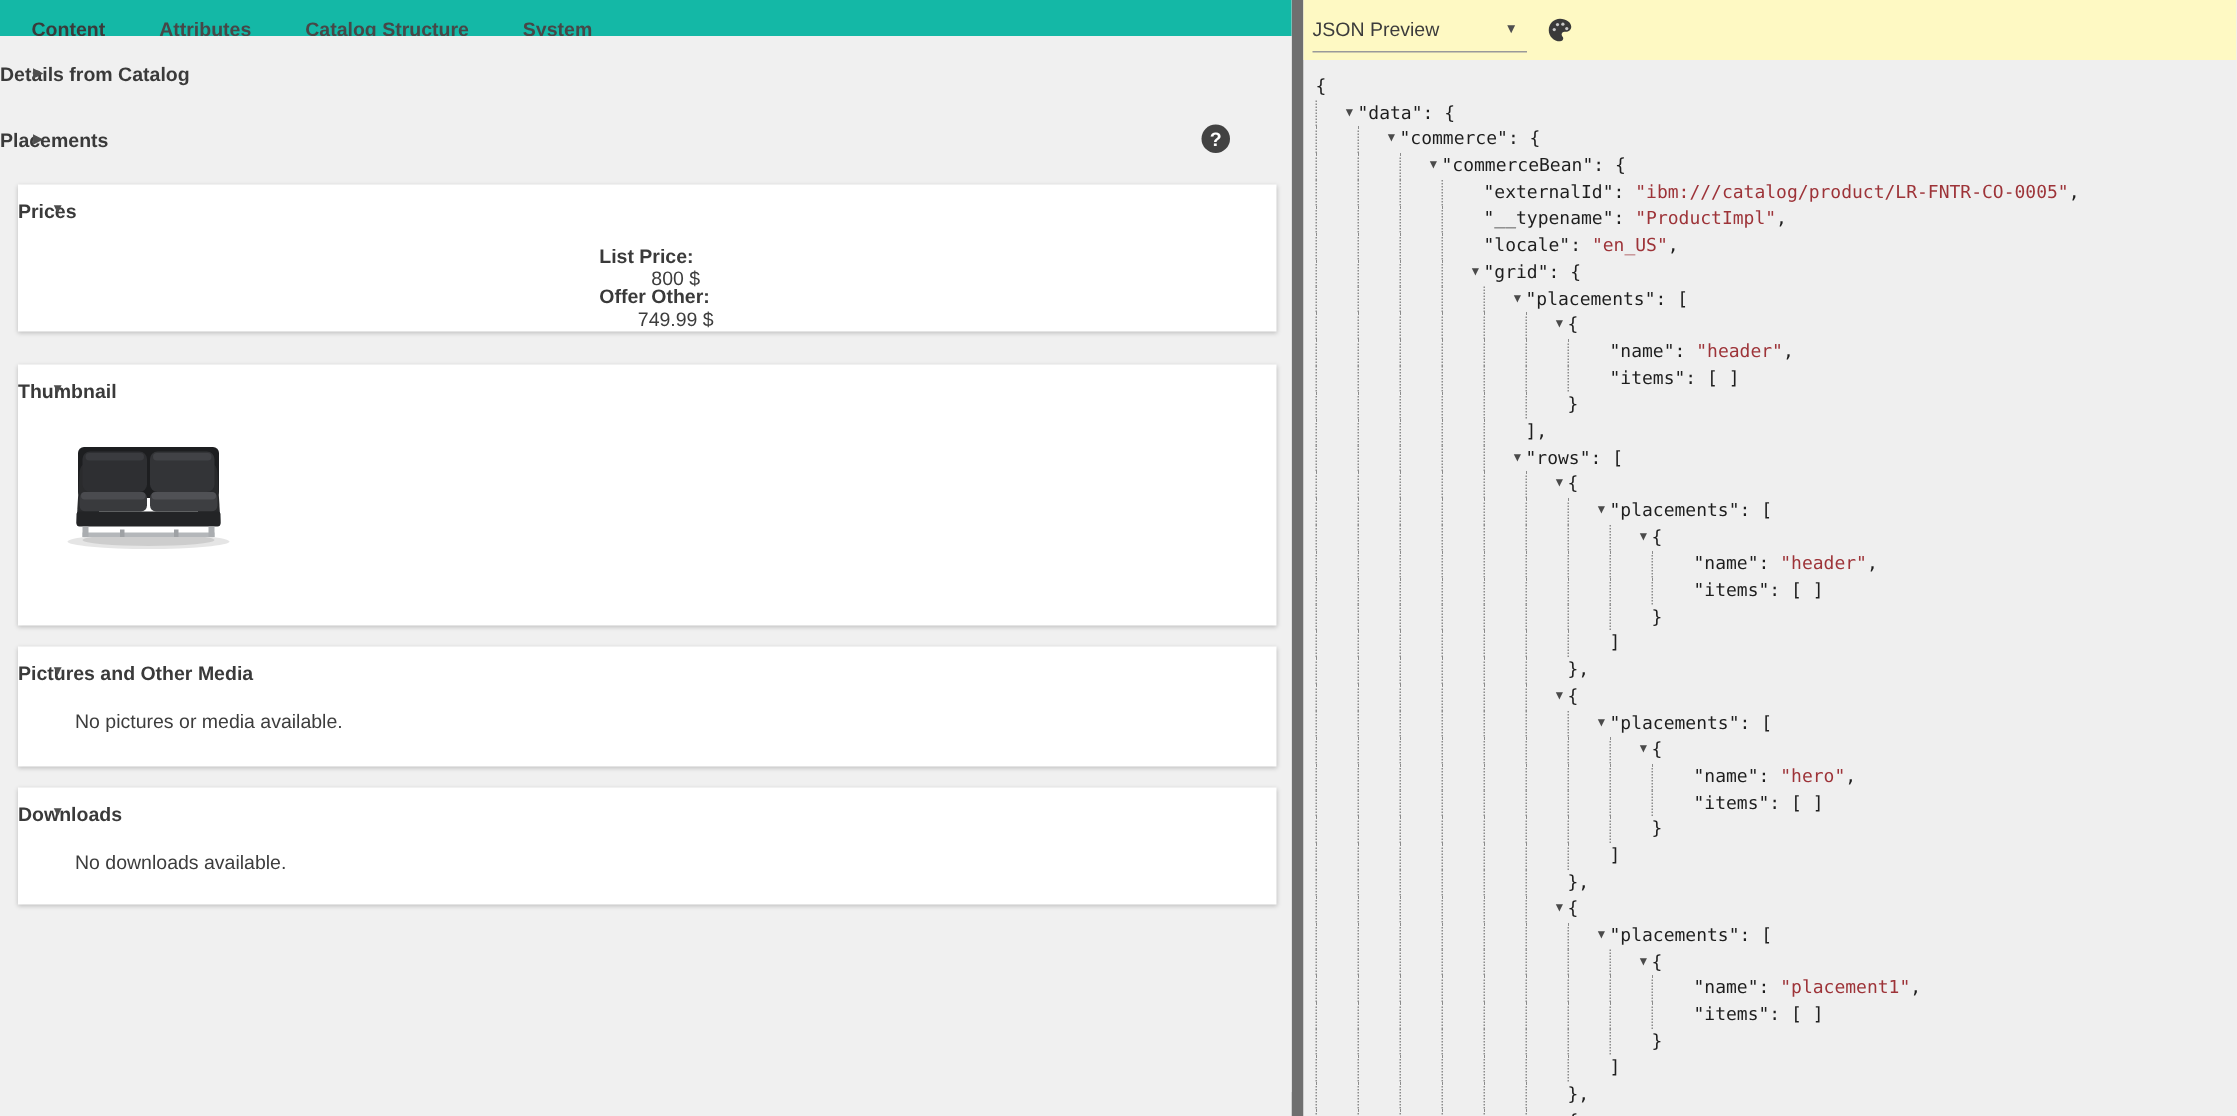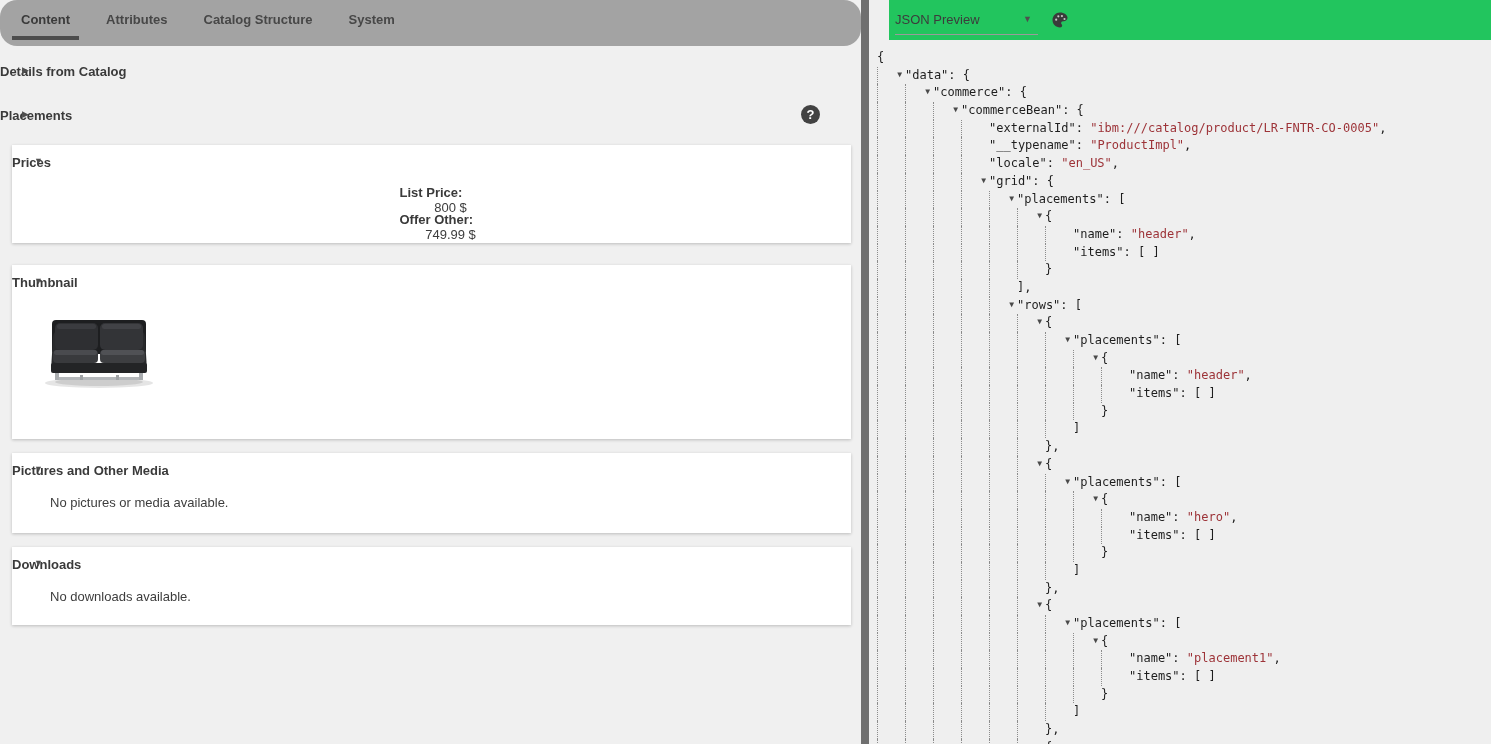--- a/index.html
+++ b/index.html
@@ -2,21 +2,21 @@
 <html><head>
 <meta charset="utf-8">
 <style>
   * { margin:0; padding:0; box-sizing:border-box; }
   html,body { width:1491px; height:744px; overflow:hidden; }
   body { font-family:"Liberation Sans", sans-serif; font-size:13px; color:#3d3d3d; background:#f0f0f0; }
   .app { display:flex; width:1491px; height:744px; }
 
   
   .left { width:861px; height:744px; position:relative; background:#f0f0f0; }
-  .tabbar { height:46px; background:#a3a3a3; display:flex; padding-left:8px;border-radius:17px; }
+  .tabbar { height:24px; background:#14b8a6; display:flex; padding-left:8px; }
   .tab { position:relative; height:40px; line-height:40px; padding:0 13px; margin-right:10px;
          font-weight:700; color:#474747; cursor:pointer; white-space:nowrap; }
   .tab.active { color:#3a3a3a; }
   .tab.active::after { content:''; position:absolute; left:4px; right:4px; bottom:0; height:4px; background:#4d4d4d; }
 
   .content { position:relative; height:704px; background:#f0f0f0; }
 
   .sect-head { position:absolute; left:0; width:839px; height:20px; cursor:pointer; }
   .exp-ico { position:absolute; left:22px; top:3px; width:12px; font-size:9px; color:#4f4f4f; }
   .exp-ico.closed::before { content:'\25B6'; }
@@ -37,21 +37,21 @@
   .price-label { width:102px; font-weight:700; color:#3a3a3a; }
   .price-value { color:#3d3d3d; }
 
   .sofa-wrap { position:absolute; left:26px; top:50px; width:122px; height:76px; }
 
   
   .divider { width:8px; height:744px; background:#6f6f6f; }
 
   
   .right { width:622px; height:744px; background:#efefef; display:flex; flex-direction:column; }
-  .rheader { height:40px; background:#22c55e; display:flex; align-items:center; padding-left:6px; flex:none;margin-left:20px; }
+  .rheader { height:40px; background:#fef9c3; display:flex; align-items:center; padding-left:6px; flex:none; }
   .select { position:relative; width:143px; height:30px; border-bottom:1px solid #9a9a9a;
             display:flex; align-items:center; cursor:pointer; color:#3c3c3c; }
   .select-caret { position:absolute; right:6px; top:9px; font-size:9px; color:#4f4f4f; }
   .palette-btn { margin-left:12px; width:20px; height:20px; cursor:pointer; }
 
   
   .jsonpane { flex:1; overflow:hidden; padding:9px 0 0 8px;
               font-family:"DejaVu Sans Mono", monospace; font-size:12px; color:#1e1e1e; }
   .jrow { display:flex; height:17.7px; line-height:17.7px; white-space:pre; }
   .g { flex:none; width:28px; border-left:1px dotted #8c8c8c; position:relative; }

